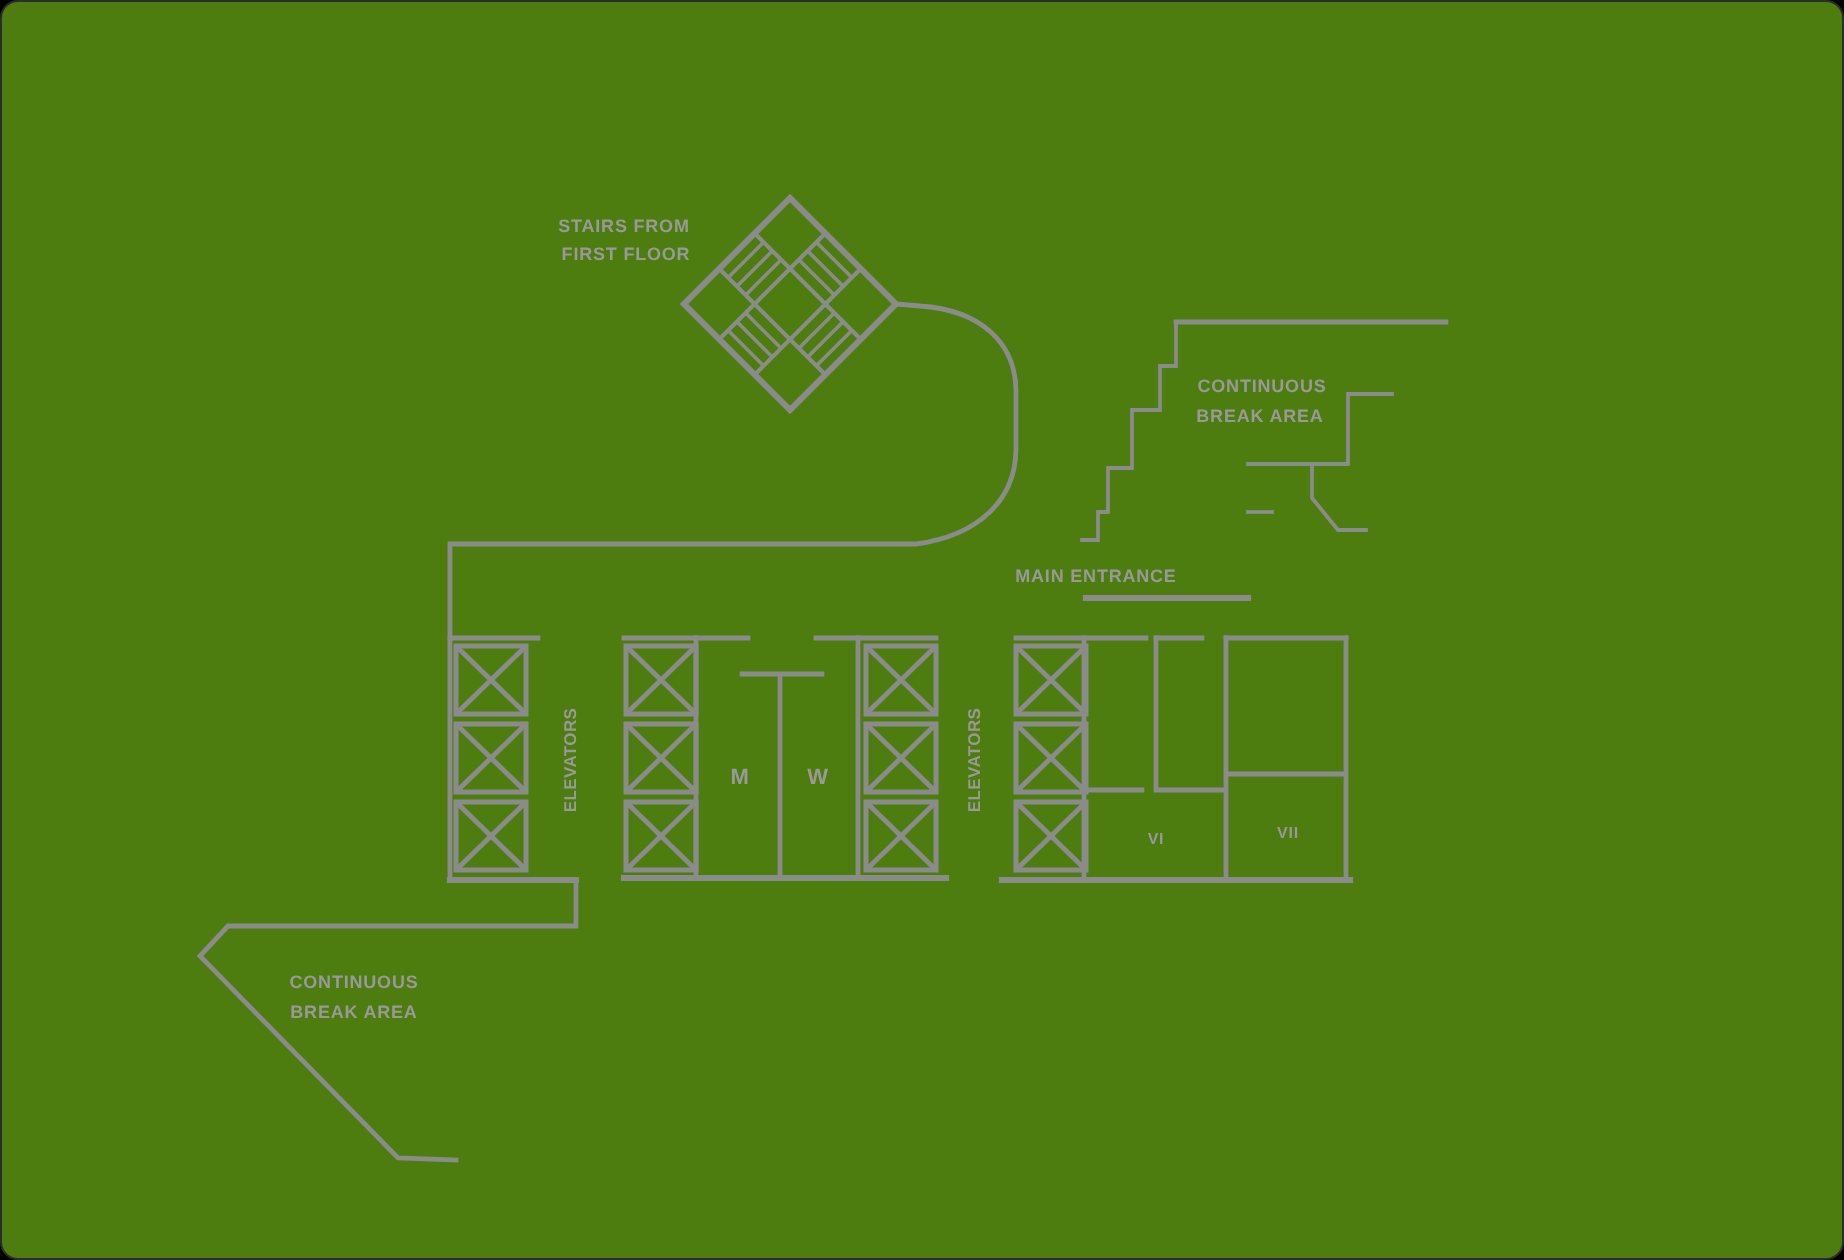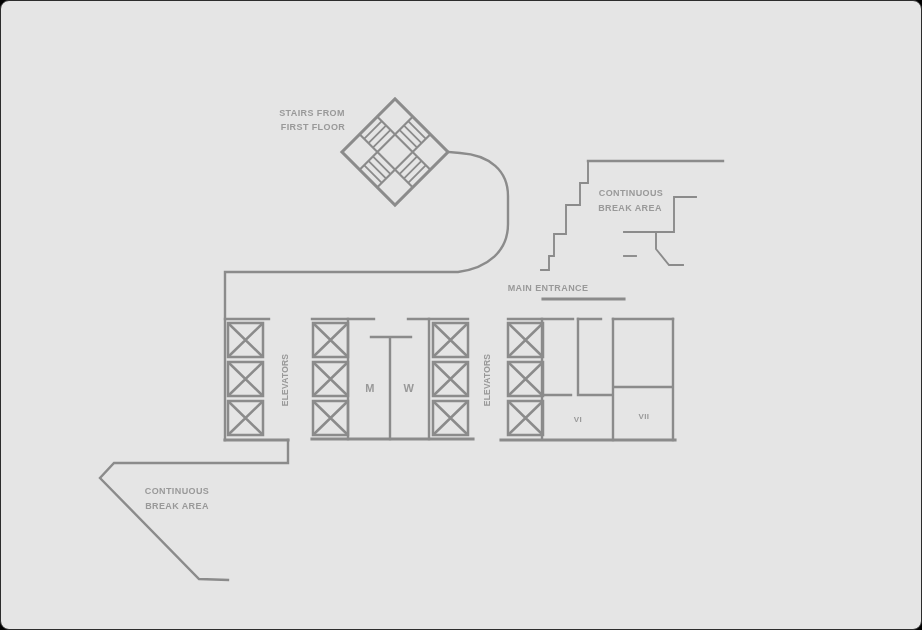--- a/index.html
+++ b/index.html
@@ -8,21 +8,21 @@
     background: #000000;
     width: 922px;
     height: 630px;
     overflow: hidden;
     font-family: "Liberation Sans", sans-serif;
   }
   .frame {
     position: relative;
     width: 922px;
     height: 630px;
-    background: #e5e5e5;
+    background: #4d7c0f;
     border: 1px solid #2c2c2c;
     border-radius: 9px;
     box-sizing: border-box;
   }
   svg { display: block; }
   .wall   { stroke: #8b8b8b; stroke-width: 2.4; fill: none; stroke-linecap: square; }
   .wall-heavy { stroke: #8b8b8b; stroke-width: 3.1; fill: none; stroke-linecap: square; }
   .thin   { stroke: #8b8b8b; stroke-width: 1.9; fill: none; stroke-linecap: square; }
   .lbl {
     fill: #999999;

